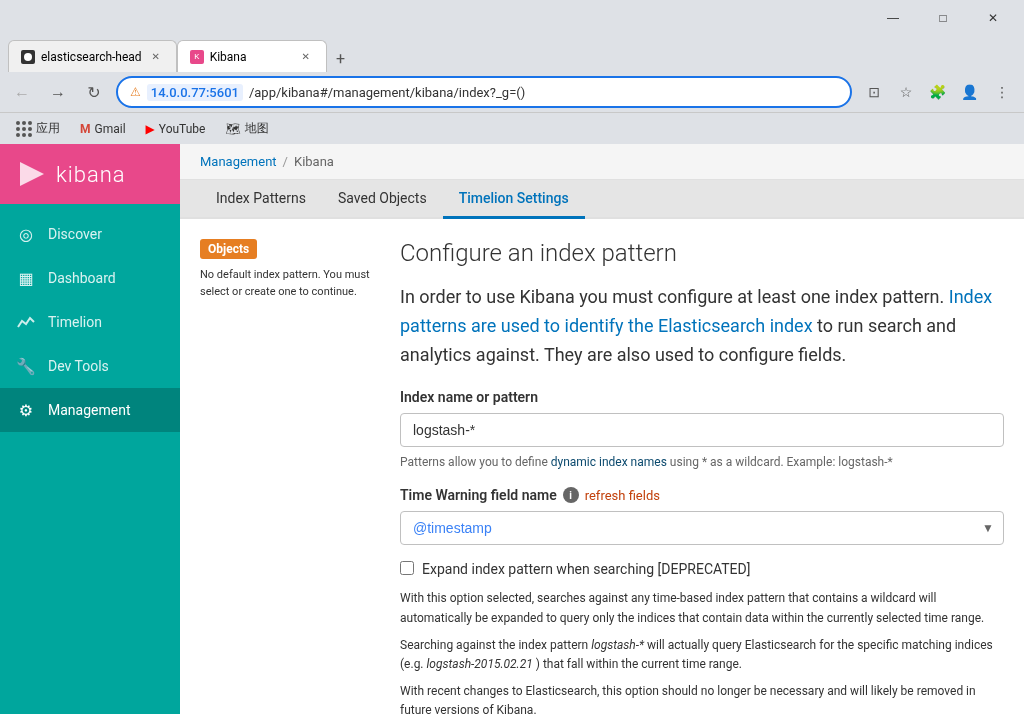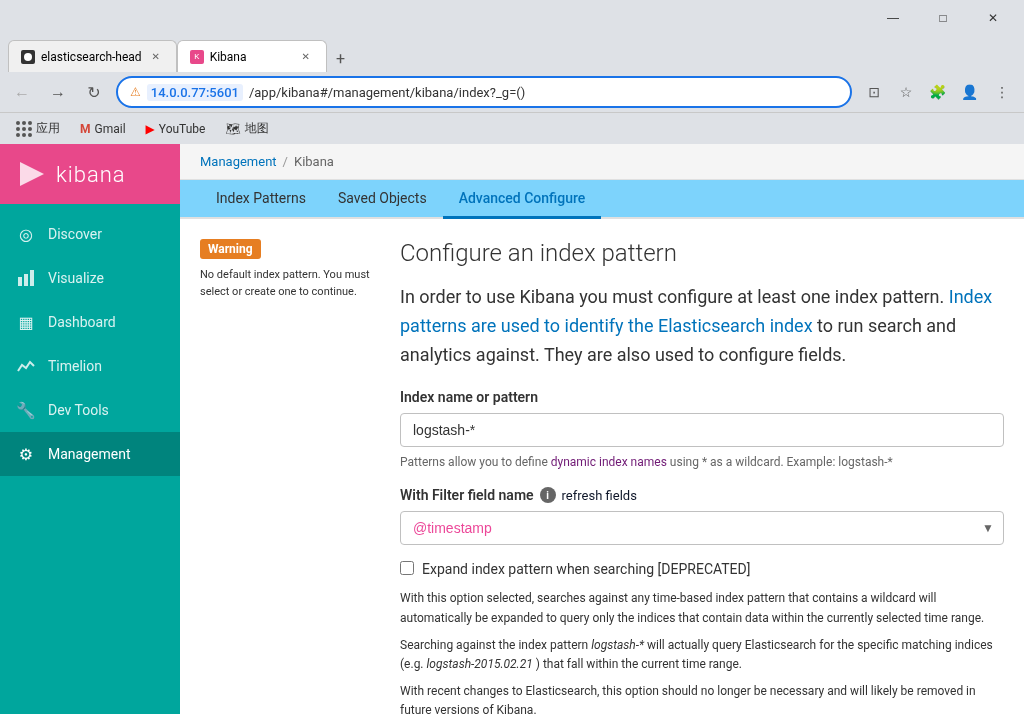--- a/index.html
+++ b/index.html
@@ -47,48 +47,48 @@
     .sidebar-item { display: flex; align-items: center; gap: 12px; padding: 12px 16px; color: rgba(255,255,255,0.85); cursor: pointer; font-size: 14px; }
     .sidebar-item.active { background: rgba(0,0,0,0.2); color: white; }
     .sidebar-item-icon { width: 20px; height: 20px; display: flex; align-items: center; justify-content: center; font-size: 16px; flex-shrink: 0; }
 
     
     .main { flex: 1; display: flex; flex-direction: column; background: white; overflow: hidden; }
     .breadcrumb { padding: 10px 20px; background: #f5f5f5; border-bottom: 1px solid #e0e0e0; font-size: 13px; color: #666; display: flex; align-items: center; gap: 6px; }
     .breadcrumb a { color: #0073bb; text-decoration: none; }
     .breadcrumb-sep { color: #999; }
 
-    .tab-nav { display: flex; align-items: center; gap: 0; padding: 0 20px; border-bottom: 2px solid #e0e0e0; background: #7dd3fc; }
+    .tab-nav { display: flex; align-items: center; gap: 0; padding: 0 20px; border-bottom: 2px solid #e0e0e0; background: #e5e5e5; }
     .tab-nav-item { padding: 10px 16px; font-size: 14px; color: #333; cursor: pointer; border-bottom: 3px solid transparent; margin-bottom: -2px; white-space: nowrap; }
     .tab-nav-item.active { color: #0073bb; border-bottom-color: #0073bb; font-weight: 500; }
 
     .content { flex: 1; overflow-y: auto; display: flex; gap: 20px; padding: 20px; }
 
     
     .warning-panel { width: 180px; flex-shrink: 0; }
     .warning-badge { background: #e67e22; color: white; font-size: 12px; font-weight: bold; padding: 3px 8px; border-radius: 3px; margin-bottom: 8px; display: inline-block; }
     .warning-text { font-size: 11px; color: #333; line-height: 1.5; }
 
     
     .form-content { flex: 1; }
     .form-title { font-size: 24px; font-weight: 300; color: #333; margin-bottom: 16px; }
     .form-desc { font-size: 18px; color: #333; line-height: 1.6; margin-bottom: 20px; }
     .form-desc a { color: #0073bb; text-decoration: none; }
 
     .form-label { font-size: 14px; font-weight: 600; color: #333; margin-bottom: 8px; }
     .form-input { width: 100%; padding: 8px 12px; border: 1px solid #c0c0c0; border-radius: 4px; font-size: 14px; color: #333; outline: none; margin-bottom: 6px; }
     .form-hint { font-size: 12px; color: #666; margin-bottom: 16px; line-height: 1.5; }
-    .form-hint a { color: #701a75; text-decoration: none; }
+    .form-hint a { color: #0c4a6e; text-decoration: none; }
 
     .form-sub-label { display: flex; align-items: center; gap: 6px; font-size: 14px; font-weight: 600; color: #333; margin-bottom: 8px; }
     .info-icon { width: 16px; height: 16px; border-radius: 50%; background: #666; color: white; display: flex; align-items: center; justify-content: center; font-size: 10px; font-weight: bold; cursor: pointer; }
-    .refresh-link { color: #0f172a; text-decoration: none; font-size: 13px; font-weight: normal; cursor: pointer; }
+    .refresh-link { color: #c2410c; text-decoration: none; font-size: 13px; font-weight: normal; cursor: pointer; }
 
     .select-wrapper { position: relative; margin-bottom: 16px; }
-    .form-select { width: 100%; padding: 8px 32px 8px 12px; border: 1px solid #c0c0c0; border-radius: 4px; font-size: 14px; color: #ec4899; appearance: none; background: white; cursor: pointer; outline: none; }
+    .form-select { width: 100%; padding: 8px 32px 8px 12px; border: 1px solid #c0c0c0; border-radius: 4px; font-size: 14px; color: #3b82f6; appearance: none; background: white; cursor: pointer; outline: none; }
     .select-arrow { position: absolute; right: 10px; top: 50%; transform: translateY(-50%); font-size: 12px; color: #666; pointer-events: none; }
 
     .checkbox-row { display: flex; align-items: flex-start; gap: 8px; margin-bottom: 12px; }
     .checkbox-row input[type="checkbox"] { width: 14px; height: 14px; cursor: pointer; }
     .checkbox-label { font-size: 14px; color: #333; }
 
     .expand-desc { font-size: 12px; color: #333; line-height: 1.6; margin-bottom: 8px; }
     .expand-desc em { font-style: italic; }
   </style>
 </head>
@@ -179,30 +179,20 @@
         <path d="M4 4 L28 16 L4 28 Z" fill="white" opacity="0.8"></path>
       </svg>
       <span class="sidebar-logo-text">kibana</span>
     </div>
     <nav class="sidebar-nav">
       <div class="sidebar-item">
         <div class="sidebar-item-icon">◎</div>
         <span>Discover</span>
       </div>
       <div class="sidebar-item">
-        <div class="sidebar-item-icon">
-          <svg width="18" height="18" viewBox="0 0 18 18" fill="none">
-            <rect x="1" y="8" width="4" height="9" fill="rgba(255,255,255,0.8)"></rect>
-            <rect x="7" y="5" width="4" height="12" fill="rgba(255,255,255,0.8)"></rect>
-            <rect x="13" y="1" width="4" height="16" fill="rgba(255,255,255,0.8)"></rect>
-          </svg>
-        </div>
-        <span>Visualize</span>
-      </div>
-      <div class="sidebar-item">
         <div class="sidebar-item-icon">▦</div>
         <span>Dashboard</span>
       </div>
       <div class="sidebar-item">
         <div class="sidebar-item-icon">
           <svg width="18" height="18" viewBox="0 0 18 18">
             <polyline points="1,14 5,8 9,11 13,5 17,9" stroke="rgba(255,255,255,0.8)" stroke-width="2" fill="none"></polyline>
           </svg>
         </div>
         <span>Timelion</span>
@@ -222,45 +212,45 @@
 
     <div class="breadcrumb">
       <a>Management</a>
       <span class="breadcrumb-sep">/</span>
       <span>Kibana</span>
     </div>
 
     <div class="tab-nav">
       <div class="tab-nav-item">Index Patterns</div>
       <div class="tab-nav-item">Saved Objects</div>
-      <div class="tab-nav-item active">Advanced Configure</div>
+      <div class="tab-nav-item active">Timelion Settings</div>
     </div>
 
     <div class="content">
 
       <div class="warning-panel">
-        <div class="warning-badge">Warning</div>
+        <div class="warning-badge">Objects</div>
         <div class="warning-text">No default index pattern. You must select or create one to continue.</div>
       </div>
 
       <div class="form-content">
         <h1 class="form-title">Configure an index pattern</h1>
         <p class="form-desc">
           In order to use Kibana you must configure at least one index pattern. <a>Index patterns are used to identify the Elasticsearch index</a> to run search and analytics against. They are also used to configure fields.
         </p>
 
         <div class="form-label">Index name or pattern</div>
         <input type="text" class="form-input" value="logstash-*" style="">
 
         <div class="form-hint">
           Patterns allow you to define <a>dynamic index names</a> using * as a wildcard. Example: logstash-*
         </div>
 
         <div class="form-sub-label">
-          <span>With Filter field name</span>
+          <span>Time Warning field name</span>
           <div class="info-icon">i</div>
           <a class="refresh-link">refresh fields</a>
         </div>
 
         <div class="select-wrapper">
           <select class="form-select">
             <option>@timestamp</option>
           </select>
           <div class="select-arrow">▼</div>
         </div>

